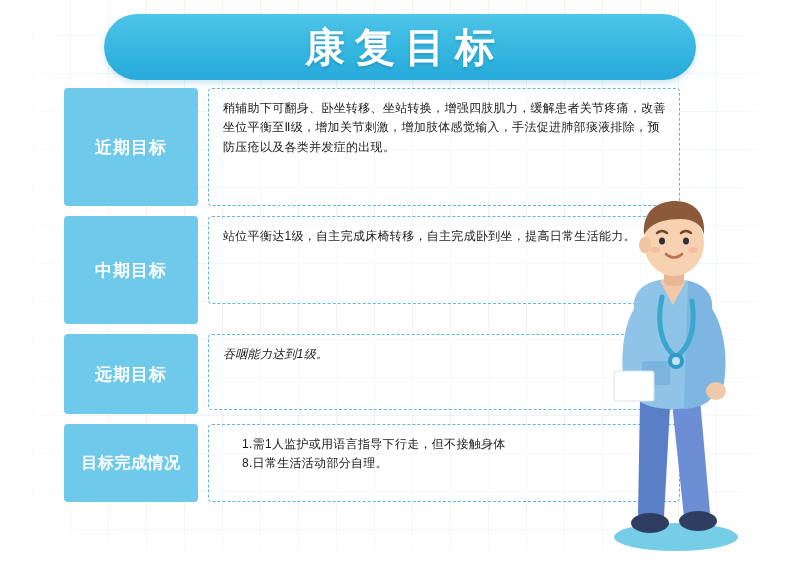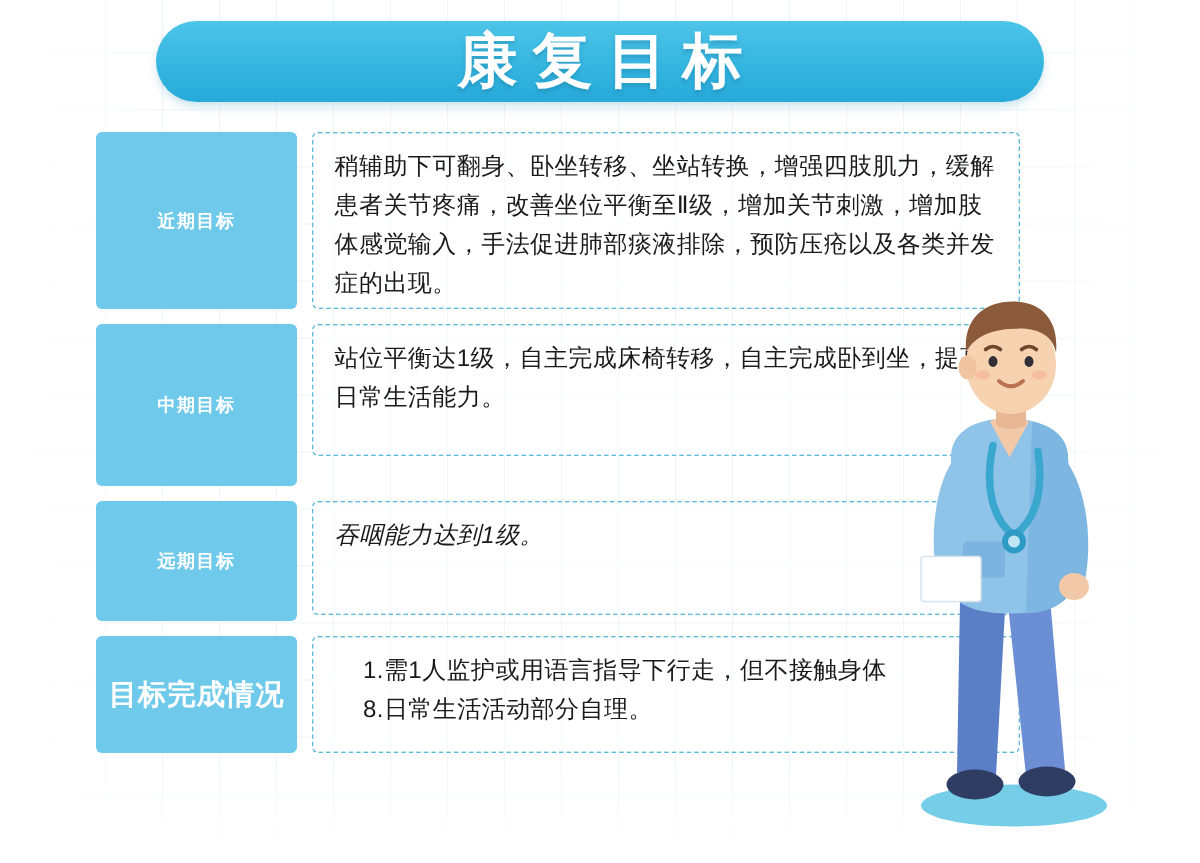--- a/index.html
+++ b/index.html
@@ -49,21 +49,21 @@
     width: 800px; height: 70px;
     background: linear-gradient(to top, #ffffff 12%, rgba(255,255,255,0) 100%);
   }
 
   
   .title-banner {
     position: absolute;
     left: 104px;
     top: 14px;
     width: 592px;
-    height: 54px;
+    height: 66px;
     border-radius: 33px;
     background: linear-gradient(180deg, #4ec4e8 0%, #35b6e0 55%, #27aada 100%);
     box-shadow: 0 3px 6px rgba(60,150,190,0.25);
     display: flex;
     align-items: center;
     justify-content: center;
   }
   .title-text {
     color: #ffffff;
     font-size: 40px;
@@ -86,42 +86,42 @@
     display: flex;
     align-items: stretch;
     margin-bottom: 10px;
   }
   .row-label {
     flex: 0 0 134px;
     width: 134px;
     background: #6fc9ea;
     border-radius: 4px;
     color: #ffffff;
-    font-size: 12px;
+    font-size: 17px;
     font-weight: bold;
     letter-spacing: 1px;
     display: flex;
     align-items: center;
     justify-content: center;
     text-align: center;
   }
   .row-label.small {
-    font-size: 19px;
+    font-size: 16px;
     letter-spacing: 0.5px;
   }
   .row-body {
     flex: 1 1 auto;
     margin-left: 10px;
     border: 1px dashed #5fb9dd;
     border-radius: 4px;
     background: rgba(255,255,255,0.55);
     padding: 10px 12px 10px 14px;
     box-sizing: border-box;
     color: #1a1a1a;
-    font-size: 16px;
+    font-size: 12px;
     line-height: 1.62;
     letter-spacing: 0.3px;
   }
   .row-body p {
     margin: 0;
   }
   .row1 .row-label { height: 118px; }
   .row1 .row-body { height: 118px; }
   .row2 .row-label { height: 108px; }
   .row2 .row-body { height: 88px; }

